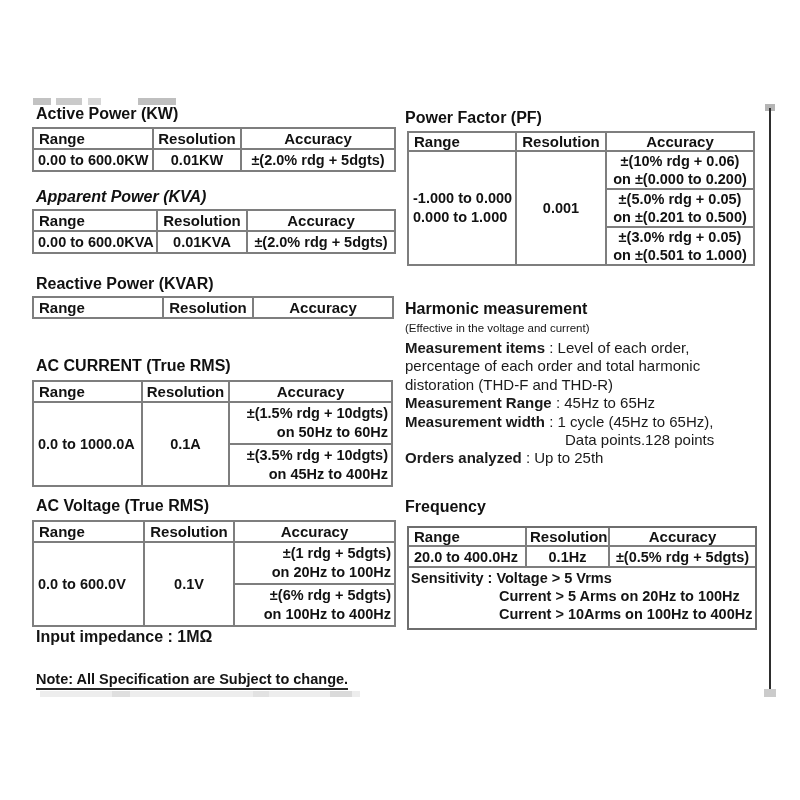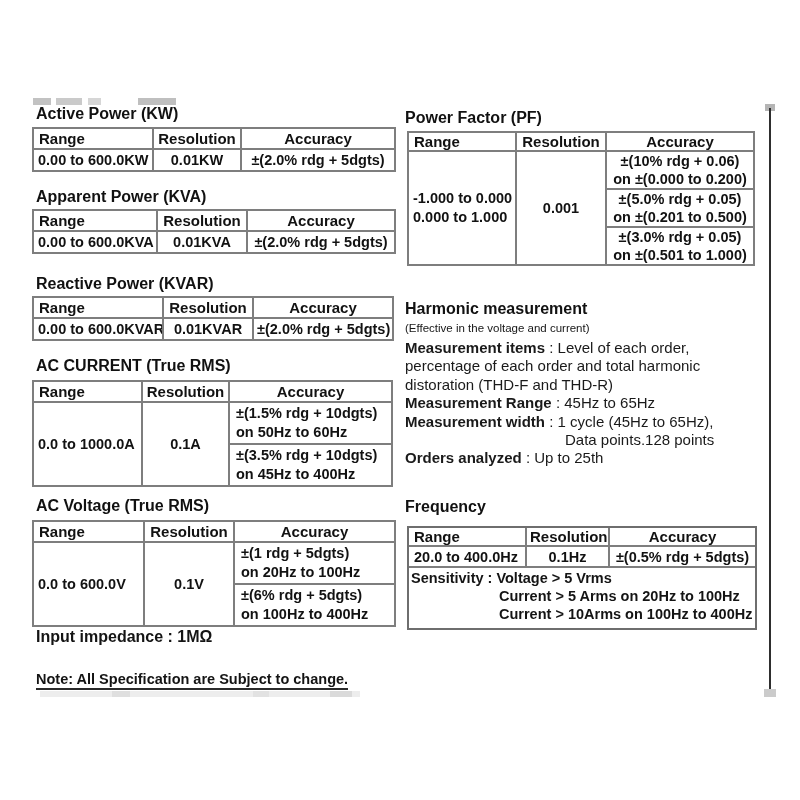--- a/index.html
+++ b/index.html
@@ -12,21 +12,21 @@
 
   table.spec {
     position:absolute; border-collapse:collapse; table-layout:fixed;
     font-weight:bold; font-size:14.5px; color:#121212; background:#fff;
   }
   table.spec th, table.spec td { border:2px solid #7e7e7e; padding:0 3px; overflow:hidden; white-space:nowrap; }
   table.spec th { text-align:center; height:19px; font-size:15px; }
   table.spec th.range { text-align:left; padding-left:5px; }
   table.spec td.range { text-align:left; padding-left:4px; height:20px; }
   table.spec td.ctr { text-align:center; }
-  table.spec td.acc2 { text-align:left; padding-left:6px; line-height:19.5px; height:40px; }
+  table.spec td.acc2 { text-align:right; padding-left:6px; line-height:19.5px; height:40px; }
   table.spec td.accC { text-align:center; line-height:18px; height:36px; padding:0 2px; }
   table.t-pf th { height:16px; }
   .pf-range div { line-height:19px; }
 
   .freq-box { position:absolute; border:2px solid #6e6e6e; background:#fff; }
   table.freq { width:100%; border-collapse:collapse; table-layout:fixed; font-weight:bold; font-size:14.5px; color:#121212; }
   table.freq th, table.freq td { border-right:2px solid #7e7e7e; border-bottom:2px solid #7e7e7e; padding:0 3px; white-space:nowrap; overflow:hidden; }
   table.freq th:last-child, table.freq td:last-child { border-right:none; }
   table.freq th { text-align:center; height:17px; font-size:15px; }
   table.freq th.range { text-align:left; padding-left:5px; }
@@ -72,21 +72,21 @@
       <th>Accuracy</th>
     </tr>
     <tr>
       <td class="range">0.00 to 600.0KW</td>
       <td class="ctr">0.01KW</td>
       <td class="ctr">±(2.0% rdg + 5dgts)</td>
     </tr>
   </tbody>
     </table>
 
-  <div class="h" style="left:36px;top:188px;">Apparent Power (KVA)</div>
+  <div class="h" style="left:36px;top:188px;font-style:italic;">Apparent Power (KVA)</div>
   <table class="spec" style="left:32px;top:209px;width:364px;">
     <colgroup>
         <col style="width:124px;">
         <col style="width:90px;">
         <col>
       </colgroup>
     <tbody>
         <tr>
       <th class="range">Range</th>
       <th>Resolution</th>
@@ -105,25 +105,20 @@
     <colgroup>
         <col style="width:130px;">
         <col style="width:90px;">
         <col>
       </colgroup>
     <tbody>
         <tr>
       <th class="range">Range</th>
       <th>Resolution</th>
       <th>Accuracy</th>
-    </tr>
-    <tr>
-      <td class="range">0.00 to 600.0KVAR</td>
-      <td class="ctr">0.01KVAR</td>
-      <td class="ctr">±(2.0% rdg + 5dgts)</td>
     </tr>
   </tbody>
     </table>
 
   <div class="h" style="left:36px;top:357px;">AC CURRENT (True RMS)</div>
   <table class="spec" style="left:32px;top:380px;width:361px;">
     <colgroup>
         <col style="width:109px;">
         <col style="width:87px;">
         <col>

